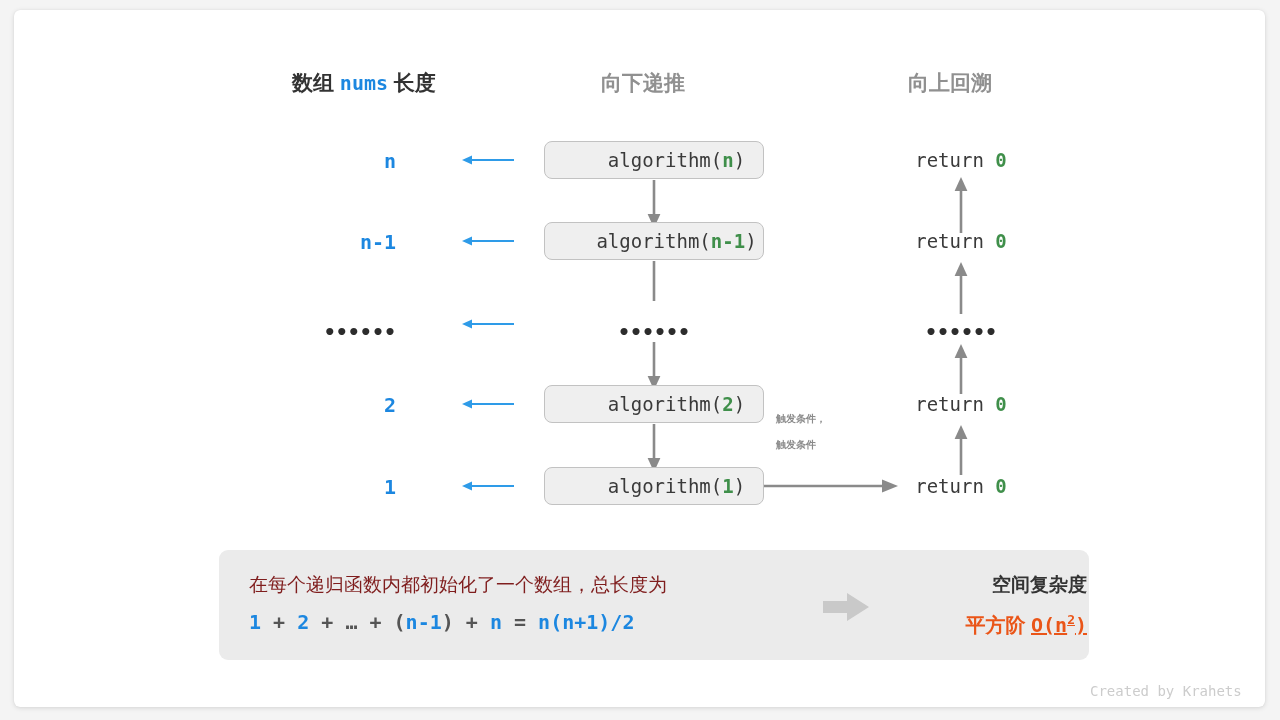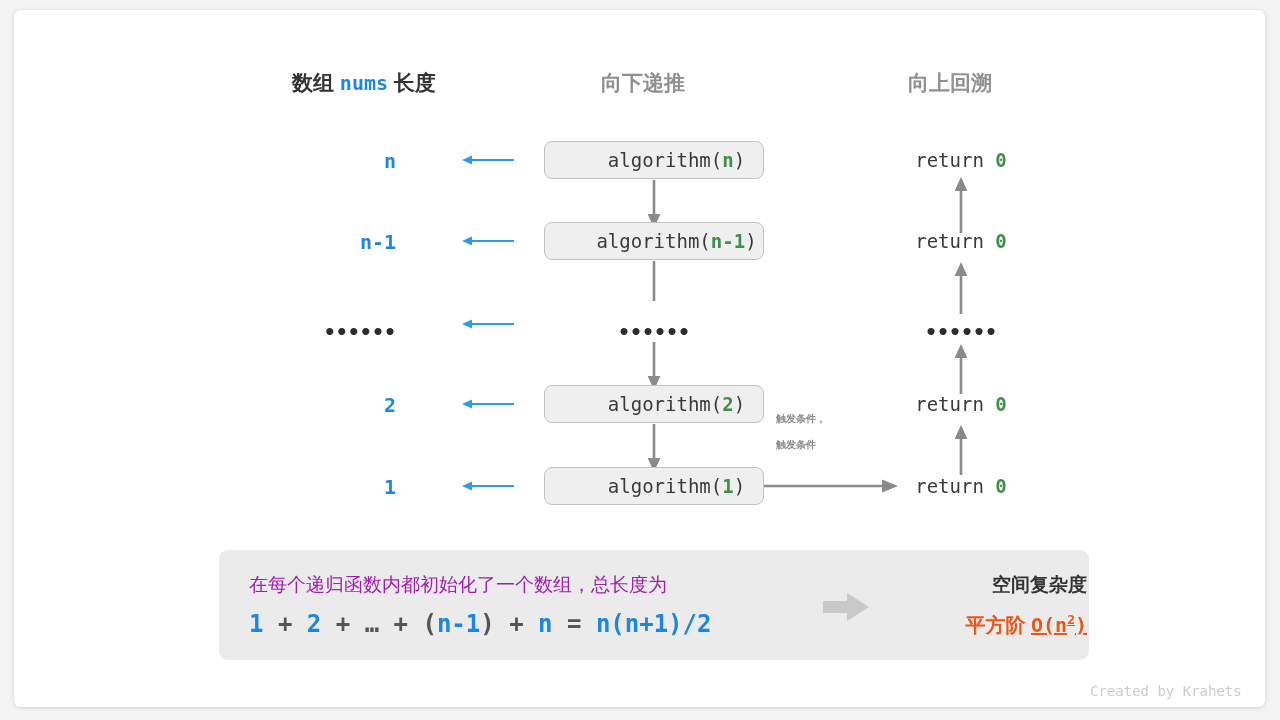--- a/index.html
+++ b/index.html
@@ -195,28 +195,28 @@
     border-radius: 9px;
   }
   #sum-text {
     position: absolute;
     left: 30px;
     top: 20px;
     width: 570px;
   }
   #sum-line1 {
     font-size: 19px;
-    color: #a21caf;
+    color: #7f1d1d;
     line-height: 30px;
     white-space: nowrap;
   }
   #sum-line2 {
     margin-top: 10px;
     font-family: "DejaVu Sans Mono", monospace;
-    font-size: 24px;
+    font-size: 20px;
     font-weight: bold;
     color: #1c87e0;
     white-space: nowrap;
   }
   #sum-line2 .op {
     color: #555555;
     font-weight: bold;
   }
   #sum-arrow {
     position: absolute;

